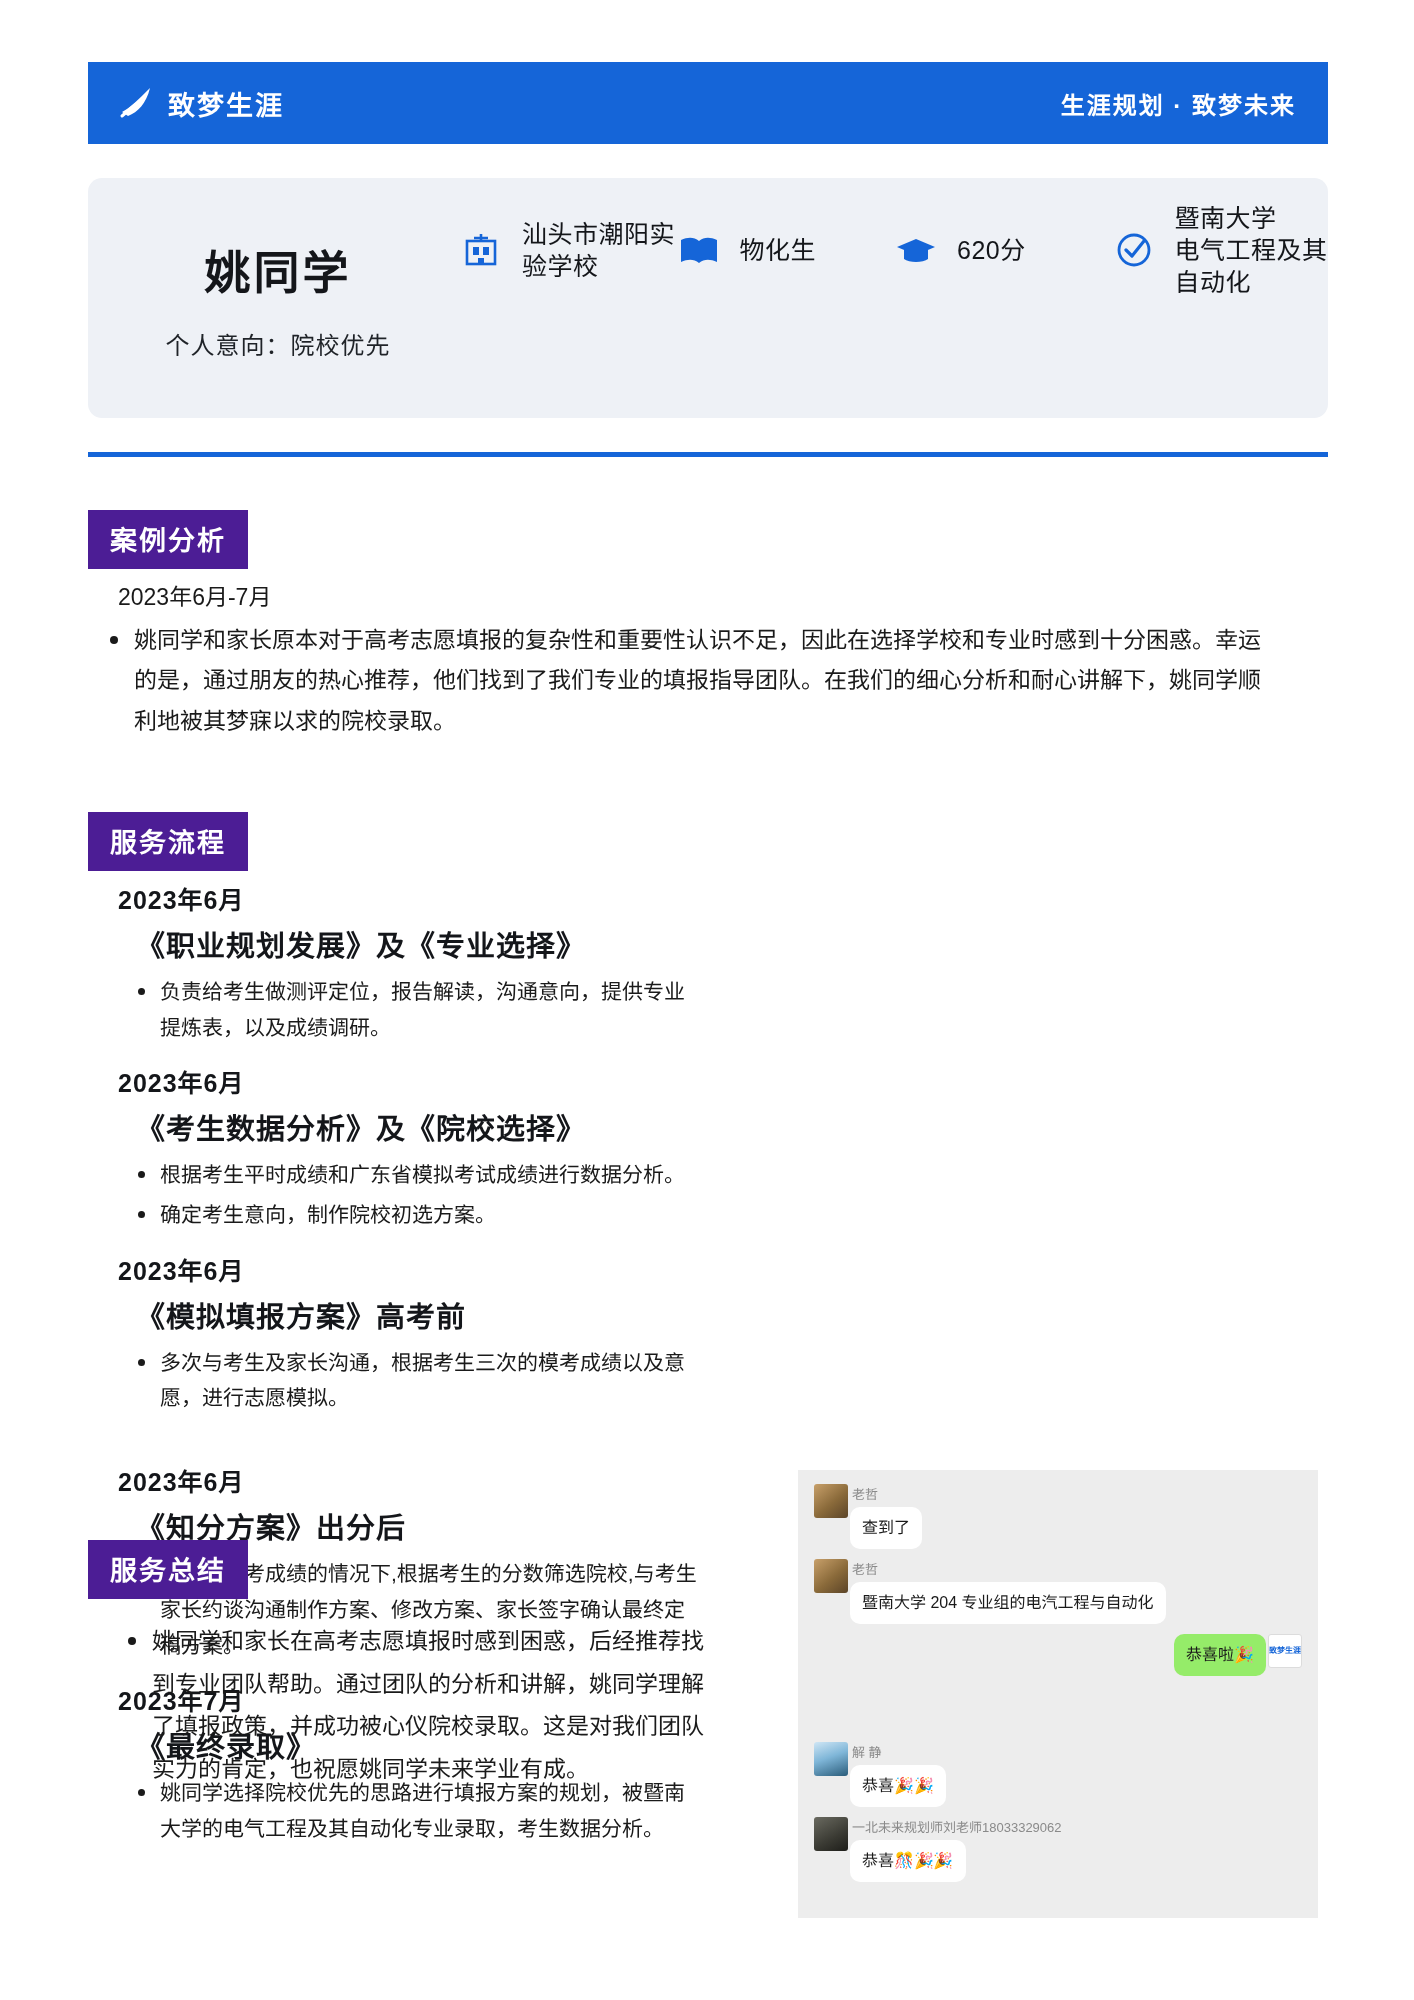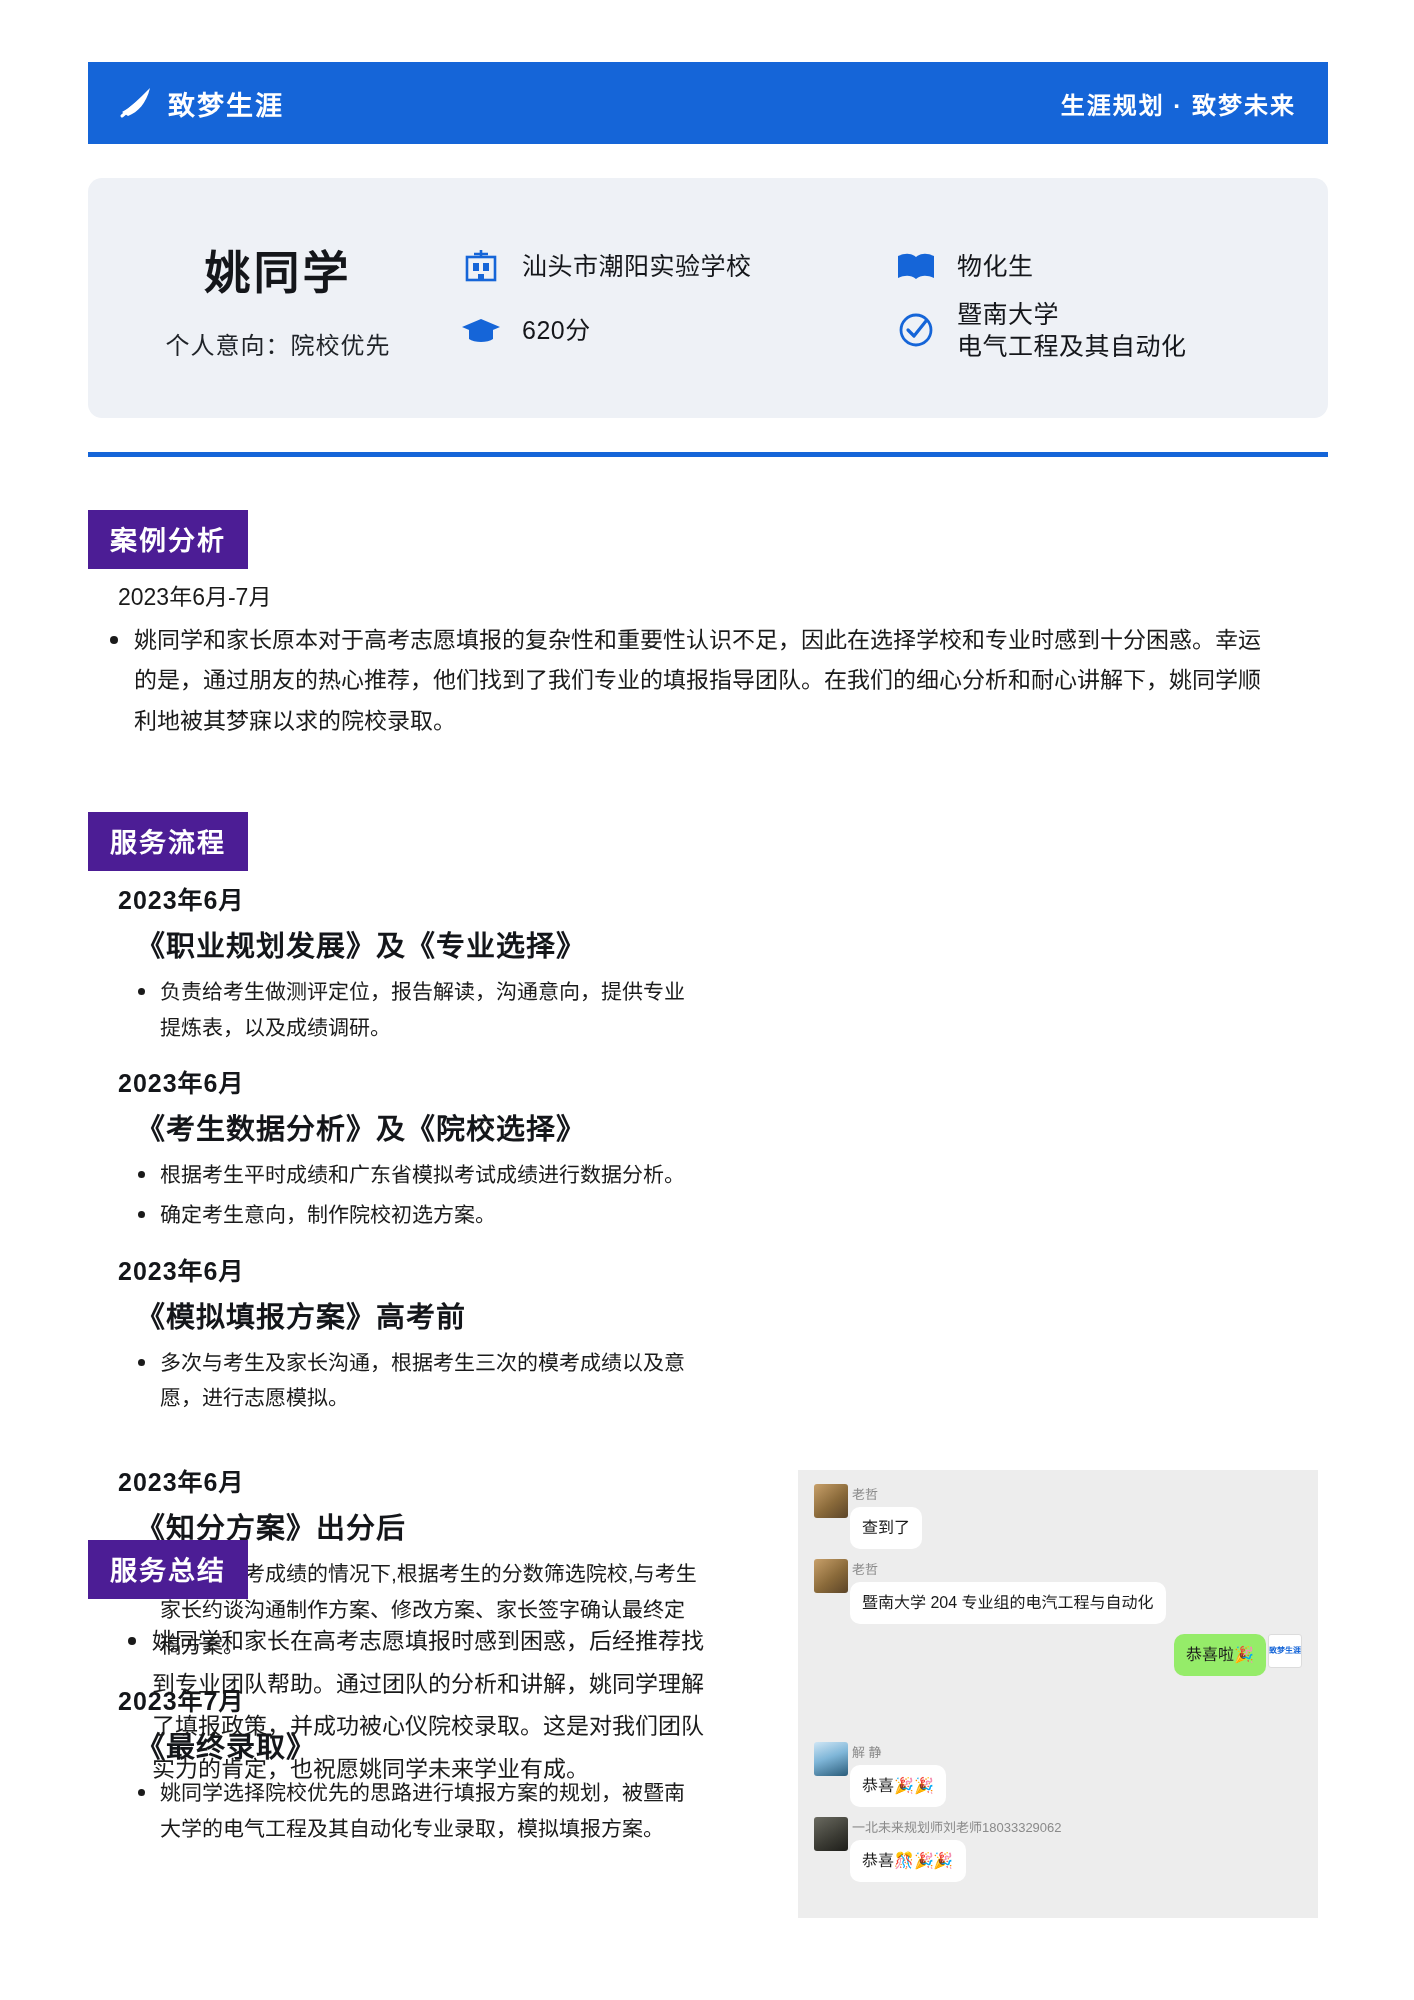--- a/index.html
+++ b/index.html
@@ -86,21 +86,21 @@
     margin-bottom: 24px;
   }
   .profile-intent {
     font-size: 24px;
     color: #1f2328;
     letter-spacing: 1px;
   }
   .profile-grid {
     flex: 1;
     display: grid;
-    grid-template-columns: 1fr 1fr;
+    grid-template-columns: 1fr 1fr 1fr 1fr;
     grid-template-rows: 1fr 1fr;
     align-items: center;
   }
   .pcell {
     display: flex;
     align-items: center;
     gap: 18px;
   }
   .pcell .ico {
     width: 46px;
@@ -443,21 +443,21 @@
 
       <div class="flow-date" style="margin-top:0;">2023年6月</div>
       <div class="flow-title">《知分方案》出分后</div>
       <ul class="flow-bul">
         <li>在已出高考成绩的情况下,根据考生的分数筛选院校,与考生家长约谈沟通制作方案、修改方案、家长签字确认最终定稿方案。</li>
       </ul>
 
       <div class="flow-date">2023年7月</div>
       <div class="flow-title">《最终录取》</div>
       <ul class="flow-bul">
-        <li>姚同学选择院校优先的思路进行填报方案的规划，被暨南大学的电气工程及其自动化专业录取，模拟填报方案。</li>
+        <li>姚同学选择院校优先的思路进行填报方案的规划，被暨南大学的电气工程及其自动化专业录取，考生数据分析。</li>
       </ul>
 
     </div>
   </div>
 
   <div class="chip" style="left:88px; top:1540px;">服务总结</div>
   <div class="summary">
     <ul class="sum-bul">
       <li>姚同学和家长在高考志愿填报时感到困惑，后经推荐找到专业团队帮助。通过团队的分析和讲解，姚同学理解了填报政策，并成功被心仪院校录取。这是对我们团队实力的肯定，也祝愿姚同学未来学业有成。</li>
     </ul>

